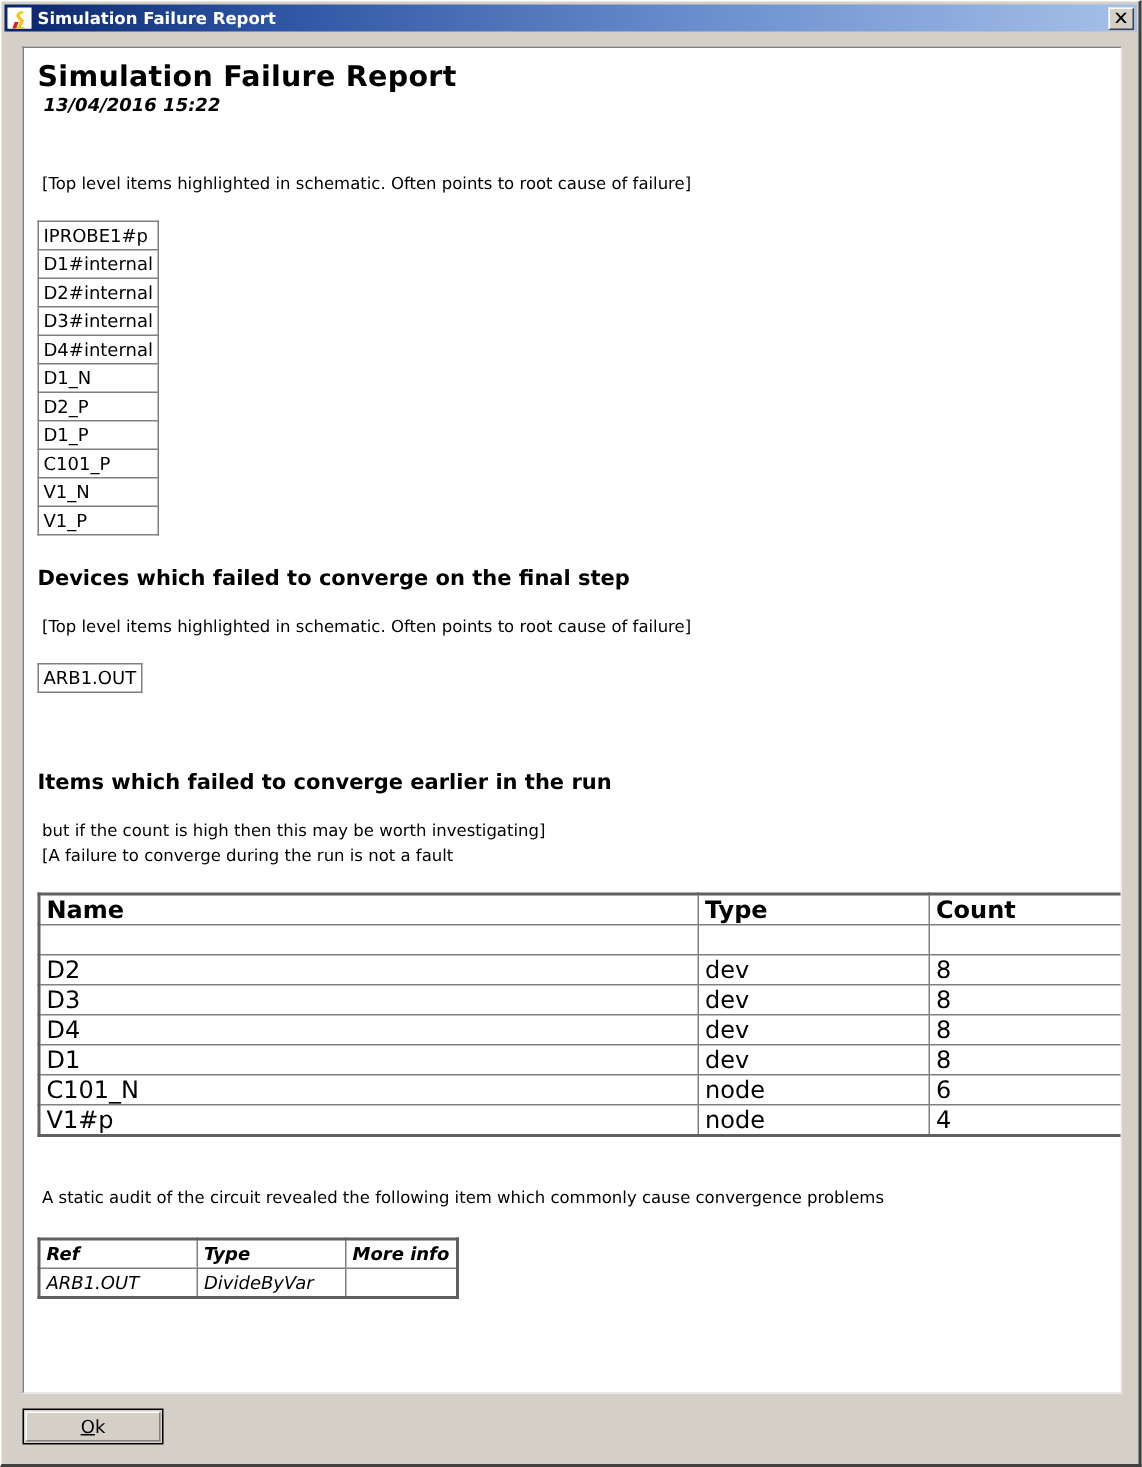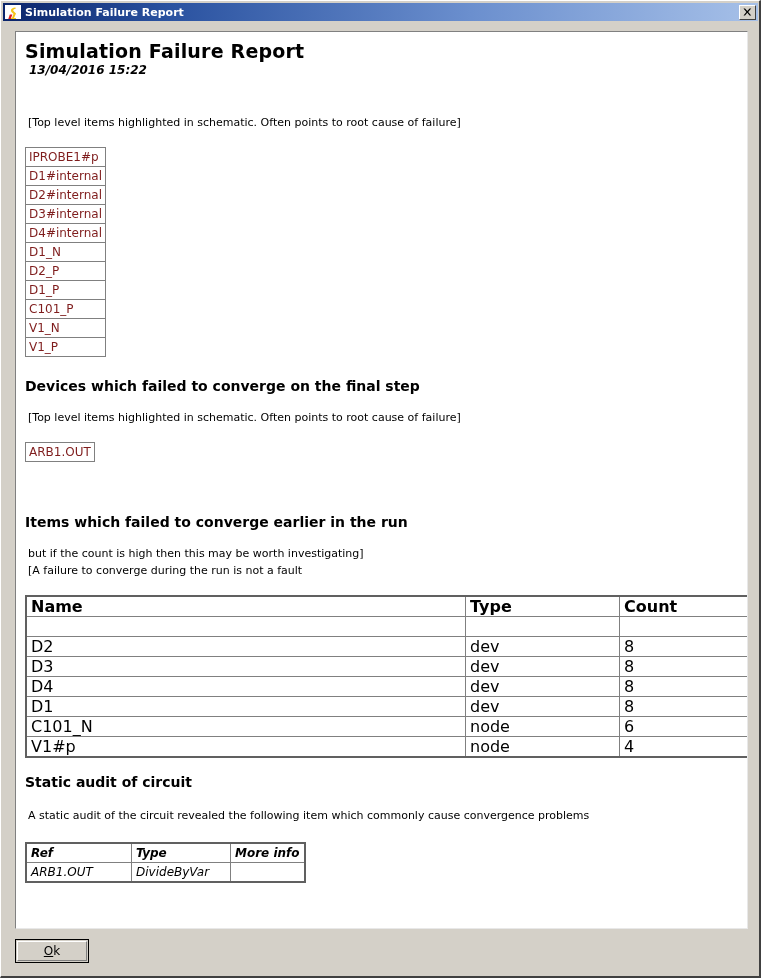--- a/index.html
+++ b/index.html
@@ -148,21 +148,21 @@
 
   
   .item-list {
     border-collapse: collapse;
     border-spacing: 0;
     table-layout: auto;
   }
   .item-list td {
     border: 1px solid #808080;
     font-size: 12px;
-    color: #7f1d1d;
+    color: #000000;
     padding: 1px 3px 1px 3px;
     height: 16px;
     line-height: 15px;
     background: #ffffff;
     white-space: nowrap;
     font-family: "DejaVu Sans", sans-serif;
   }
   .list-wrap { display: inline-block; }
 
   
@@ -217,21 +217,21 @@
   .audit-table th { font-weight: bold; }
   .a-col-ref  { width: 96px; }
   .a-col-type { width: 90px; }
   .a-col-more { width: 60px; }
 
   
   .ok-button {
     position: absolute;
     left: 12px;
     top: 917px;
-    width: 74px;
+    width: 94px;
     height: 24px;
     background: #d4d0c8;
     border: 1px solid #000000;
     box-sizing: border-box;
     display: flex;
     align-items: center;
     justify-content: center;
     cursor: default;
     padding: 0;
   }
@@ -400,21 +400,20 @@
               <td>V1#p</td>
               <td>node</td>
               <td>4</td>
             </tr>
           </tbody>
         </table>
 
         <div class="sp-16"></div>
 
         
-        <div class="section-head">Static audit of circuit</div>
         <div class="sp-15"></div>
         <div class="note">A static audit of the circuit revealed the following item which commonly cause convergence problems</div>
         <div class="sp-16"></div>
 
         <table class="audit-table">
           <thead>
             <tr>
               <th class="a-col-ref">Ref</th>
               <th class="a-col-type">Type</th>
               <th class="a-col-more">More info</th>

